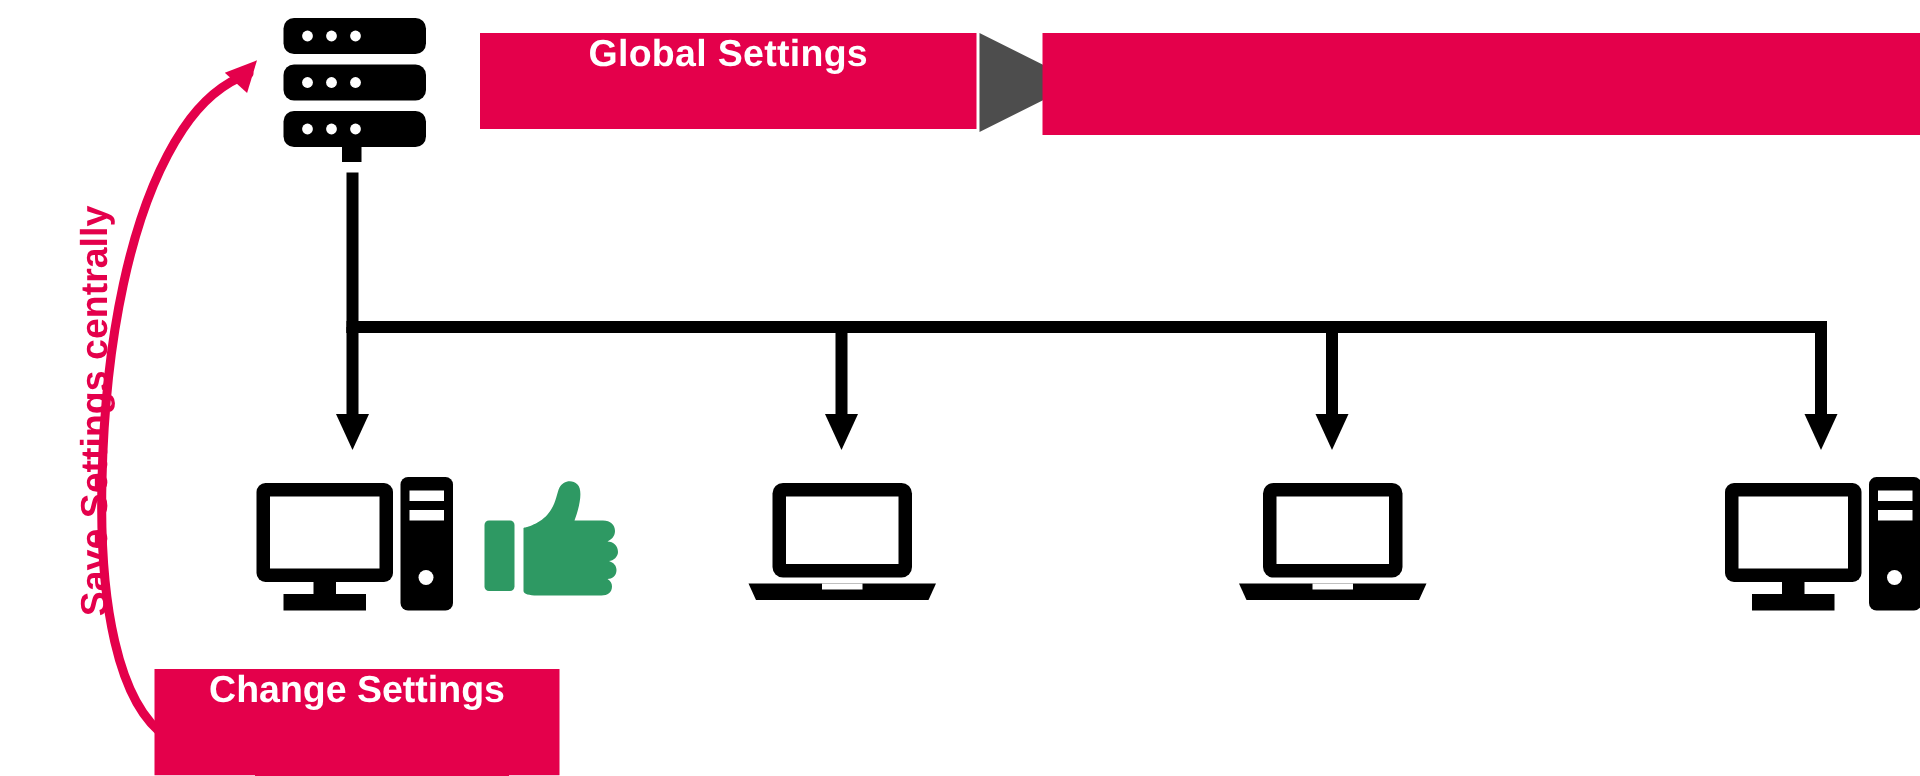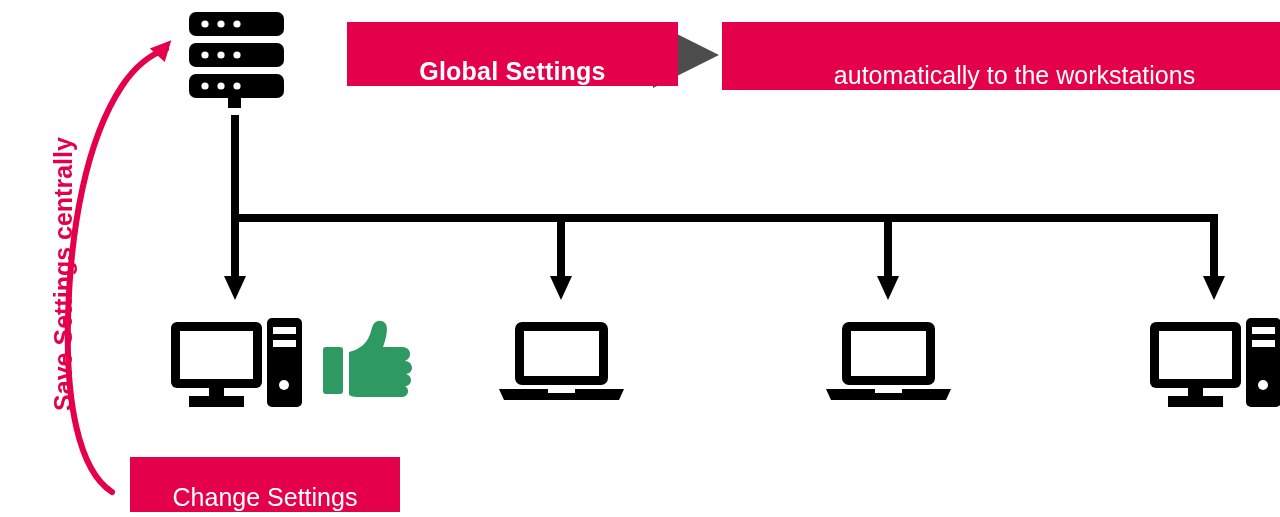--- a/index.html
+++ b/index.html
@@ -21,25 +21,24 @@
     position: absolute;
     left: 0;
     top: 0;
     width: 1280px;
     height: 517px;
   }
   
   .banner {
     position: absolute;
     display: flex;
-    align-items: flex-end;
+    align-items: flex-start;
     justify-content: center;
     color: #ffffff;
     box-sizing: border-box;
-    margin-left: 27px;
   }
   #banner-global {
     left: 320px;
     top: 22px;
     width: 331px;
     height: 64px;
     background: #E4004B;
     font-size: 25px;
     font-weight: bold;
     letter-spacing: 0.2px;
@@ -51,26 +50,26 @@
     height: 68px;
     background: #E4004B;
     font-size: 25px;
     font-weight: normal;
     line-height: 1.18;
     text-align: center;
     padding: 0 8px;
   }
   #banner-change {
     left: 103px;
-    top: 457px;
+    top: 446px;
     width: 270px;
-    height: 55px;
+    height: 72px;
     background: #E4004B;
     font-size: 25px;
-    font-weight: normal;
+    font-weight: bold;
   }
   
   #caption-save {
     position: absolute;
     left: -87px;
     top: 257px;
     width: 300px;
     height: 34px;
     transform: rotate(-90deg);
     transform-origin: center center;
@@ -197,21 +196,20 @@
       <polygon points="175,44 152,44 161,62" fill="#E4004B" transform="rotate(-21 163 52)"></polygon>
     </g>
   </svg>
 
   <div class="banner" id="banner-global">
     <span>Global Settings</span>
   </div>
 
   <div class="banner" id="banner-distribute">
     <div>
-      <div>automatically to the workstations</div>
     </div>
   </div>
 
   <div class="banner" id="banner-change">
     <span>Change Settings</span>
   </div>
 
   <div id="caption-save">Save Settings centrally</div>
 
 </div>

